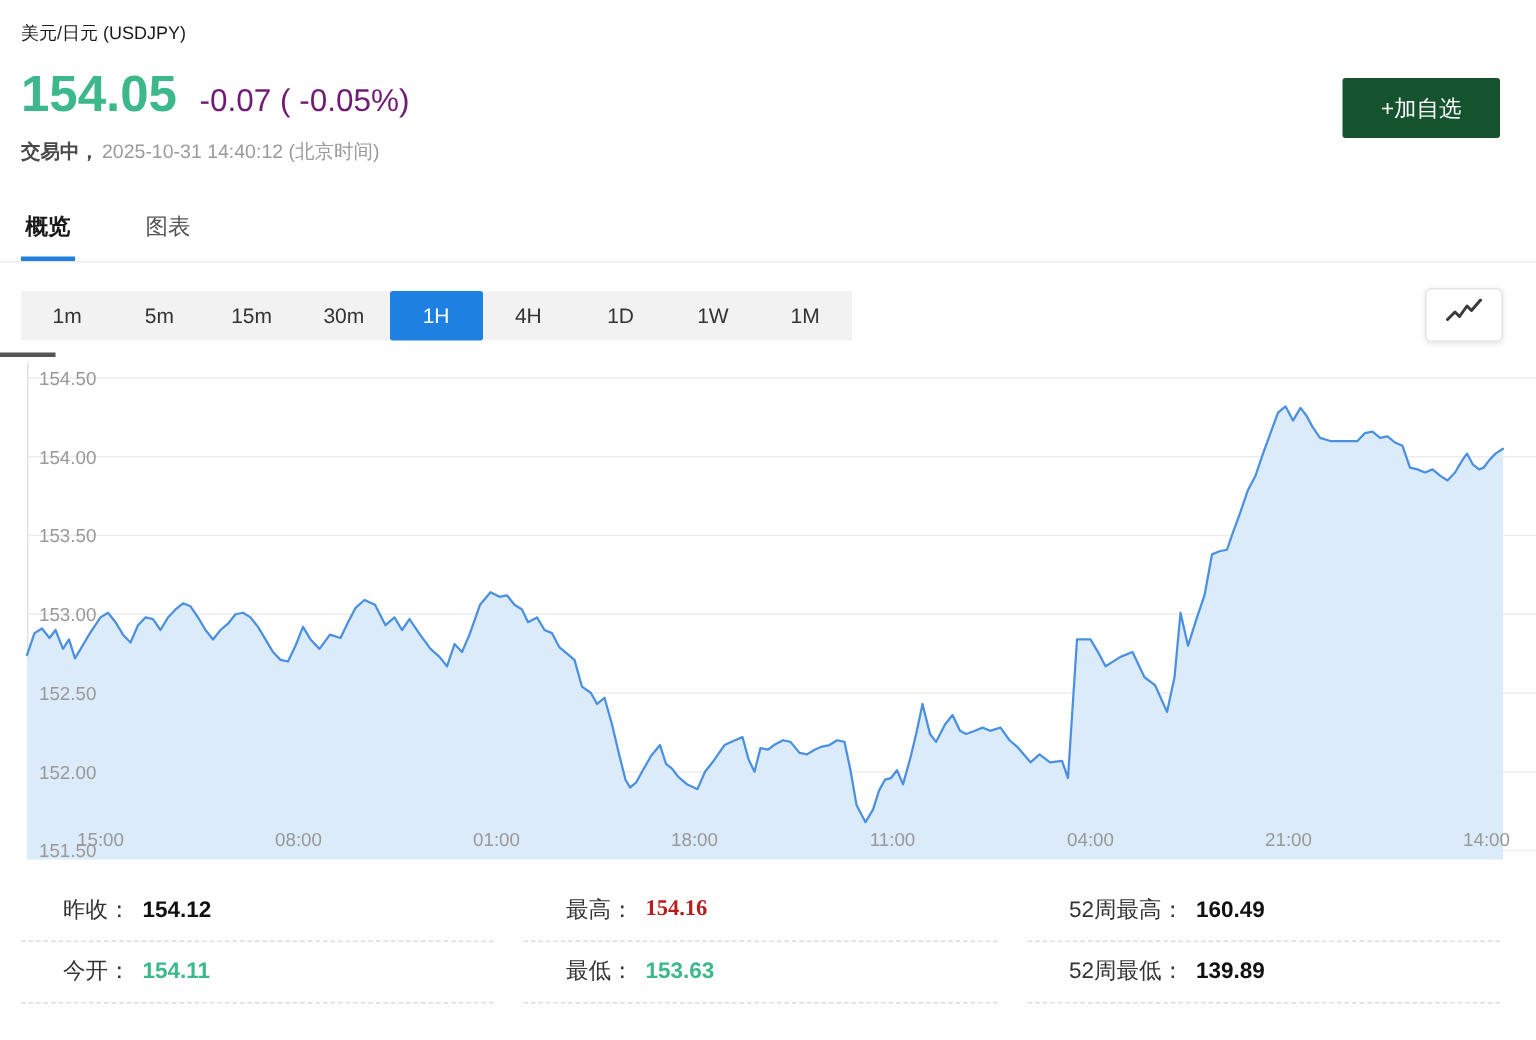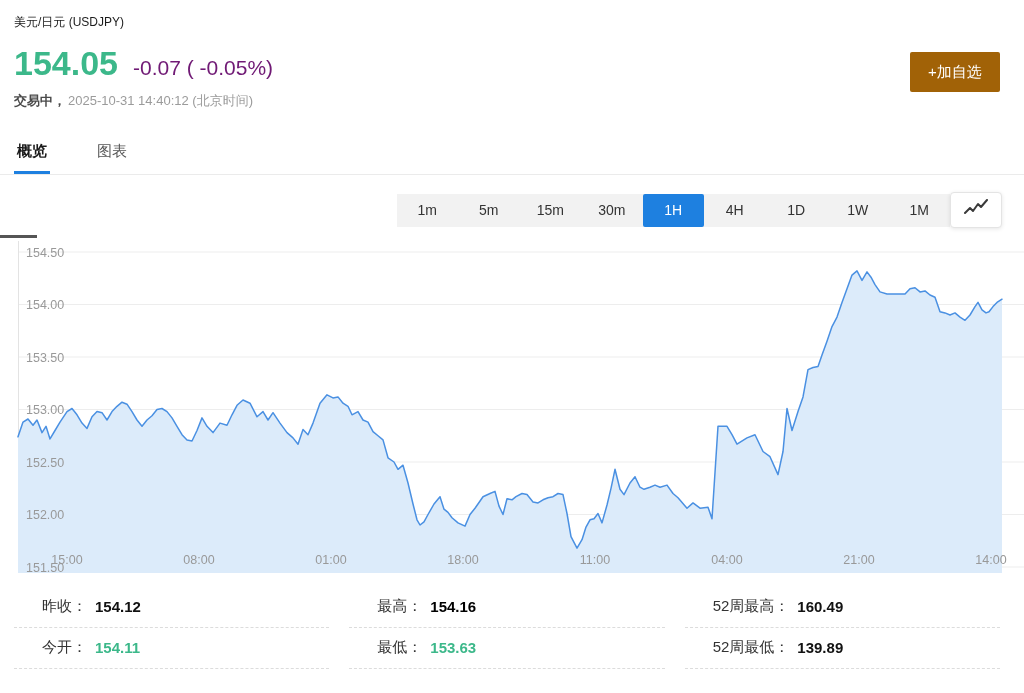--- a/index.html
+++ b/index.html
@@ -6,41 +6,41 @@
   html,body { width:1024px; height:693px; overflow:hidden; background:#fff;
     font-family:"Liberation Sans","DejaVu Sans",sans-serif; }
   .header { position:relative; padding:14px 24px 0 14px; }
   .title { font-size:12px; color:#1b1b1b; font-weight:400; }
   .price-row { margin-top:13px; display:flex; align-items:baseline; }
   .price { font-size:34px; font-weight:700; color:#3cb88a; }
   .change { font-size:21px; color:#701a75; margin-left:15px;text-align:center; }
   .status-row { margin-top:9px; font-size:13px; }
   .status-prefix { color:#4a4a4a; font-weight:600; }
   .timestamp { color:#9b9b9b; margin-left:2px; }
-  .add-btn { position:absolute; top:52px; right:24px; width:90px; height:40px;
-    background:#a16207; color:#fff; font-size:15px; border:none; border-radius:2px; cursor:pointer; }
+  .add-btn { position:absolute; top:52px; right:24px; width:105px; height:40px;
+    background:#14532d; color:#fff; font-size:15px; border:none; border-radius:2px; cursor:pointer; }
   .tabs { display:flex; gap:44px; margin-top:24px; padding-left:14px; border-bottom:1px solid #ebebeb; }
   .tab { font-size:15px; color:#555; padding:8px 3px 10px; border-bottom:3px solid transparent; cursor:pointer; }
   .tab.active { color:#1a1a1a; font-weight:700; border-bottom-color:#1e80e0; }
-  .toolbar { margin:17px 22px 0 14px; display:flex; justify-content:flex-end; align-items:center; }
+  .toolbar { margin:17px 22px 0 14px; display:flex; justify-content:space-between; align-items:center; }
   .tf-group { display:flex; background:#f2f2f2; }
   .tf-btn { width:61.5px; height:33px; border:none; background:transparent;
     font-size:14px; color:#333; cursor:pointer; border-radius:2px; }
   .tf-btn.active { background:#1e80e0; color:#fff; }
   .chart-type-btn { width:52px; height:36px; background:#fff; border:1px solid #e4e4e4;
     border-radius:4px; box-shadow:0 1px 4px rgba(0,0,0,.10);
     display:flex; align-items:center; justify-content:center; cursor:pointer; }
   .chart-wrap { position:relative; margin-top:9px; width:888px; height:338px; }
   .chart-wrap svg { display:block; }
   .scroll-stub { position:absolute; top:-2px; left:0; width:37px; height:3px; background:#555; }
   .stats { display:grid; grid-template-columns:1fr 1fr 1fr; column-gap:20px; margin:12px 24px 0 14px; }
   .stat-row { display:flex; align-items:center; padding:10px 0 11px; border-bottom:1px dashed #dcdcdc; font-size:15px; }
   .stat-label { color:#333;margin-left:28px; }
   .stat-value { font-weight:700; margin-left:8px; }
-  .tone-black { color:#111; } .tone-green { color:#3cb88a; } .tone-red { color:#000000; }
+  .tone-black { color:#111; } .tone-green { color:#3cb88a; } .tone-red { color:#b91c1c;font-family:Liberation Serif, serif; }
 </style>
 </head>
 <body>
 
 <div class="header">
   <div class="title">美元/日元 (USDJPY)</div>
   <div class="price-row">
     <span class="price">154.05</span>
     <span class="change">-0.07 ( -0.05%)</span>
   </div>

